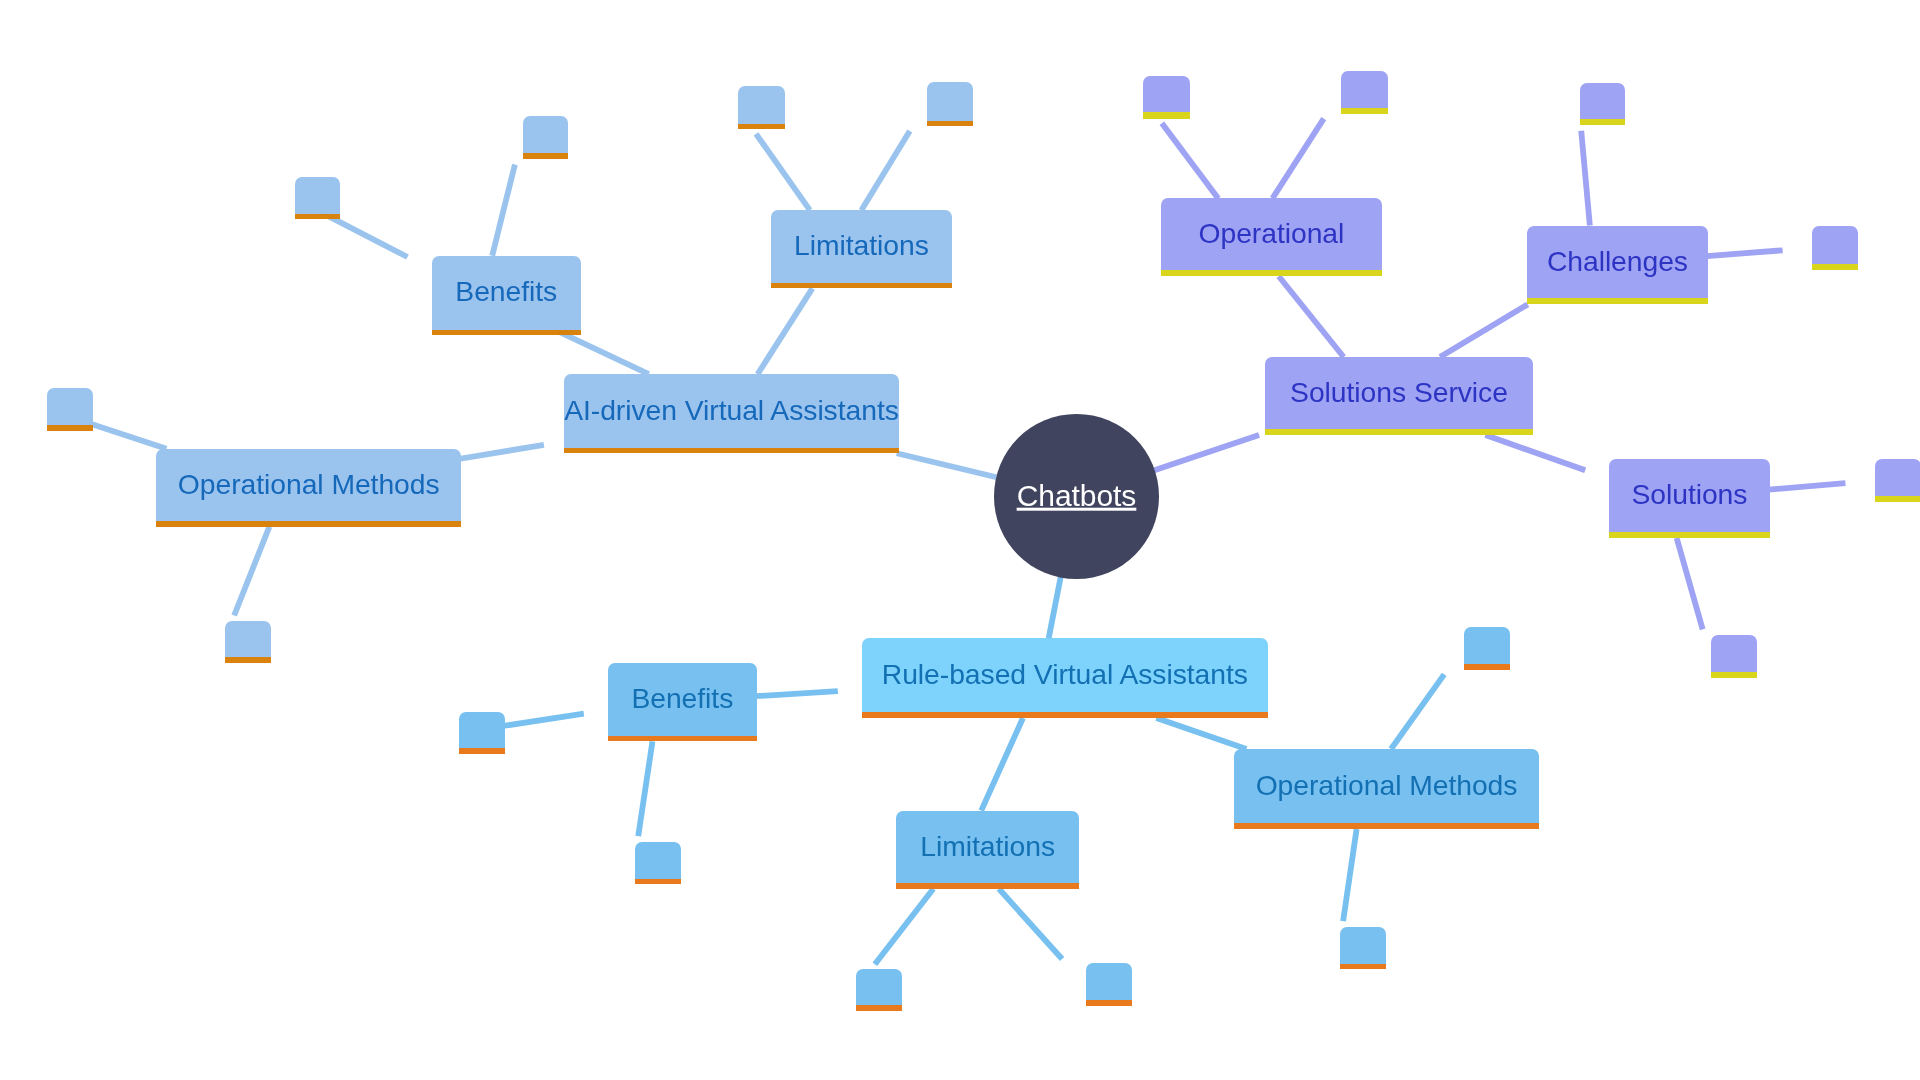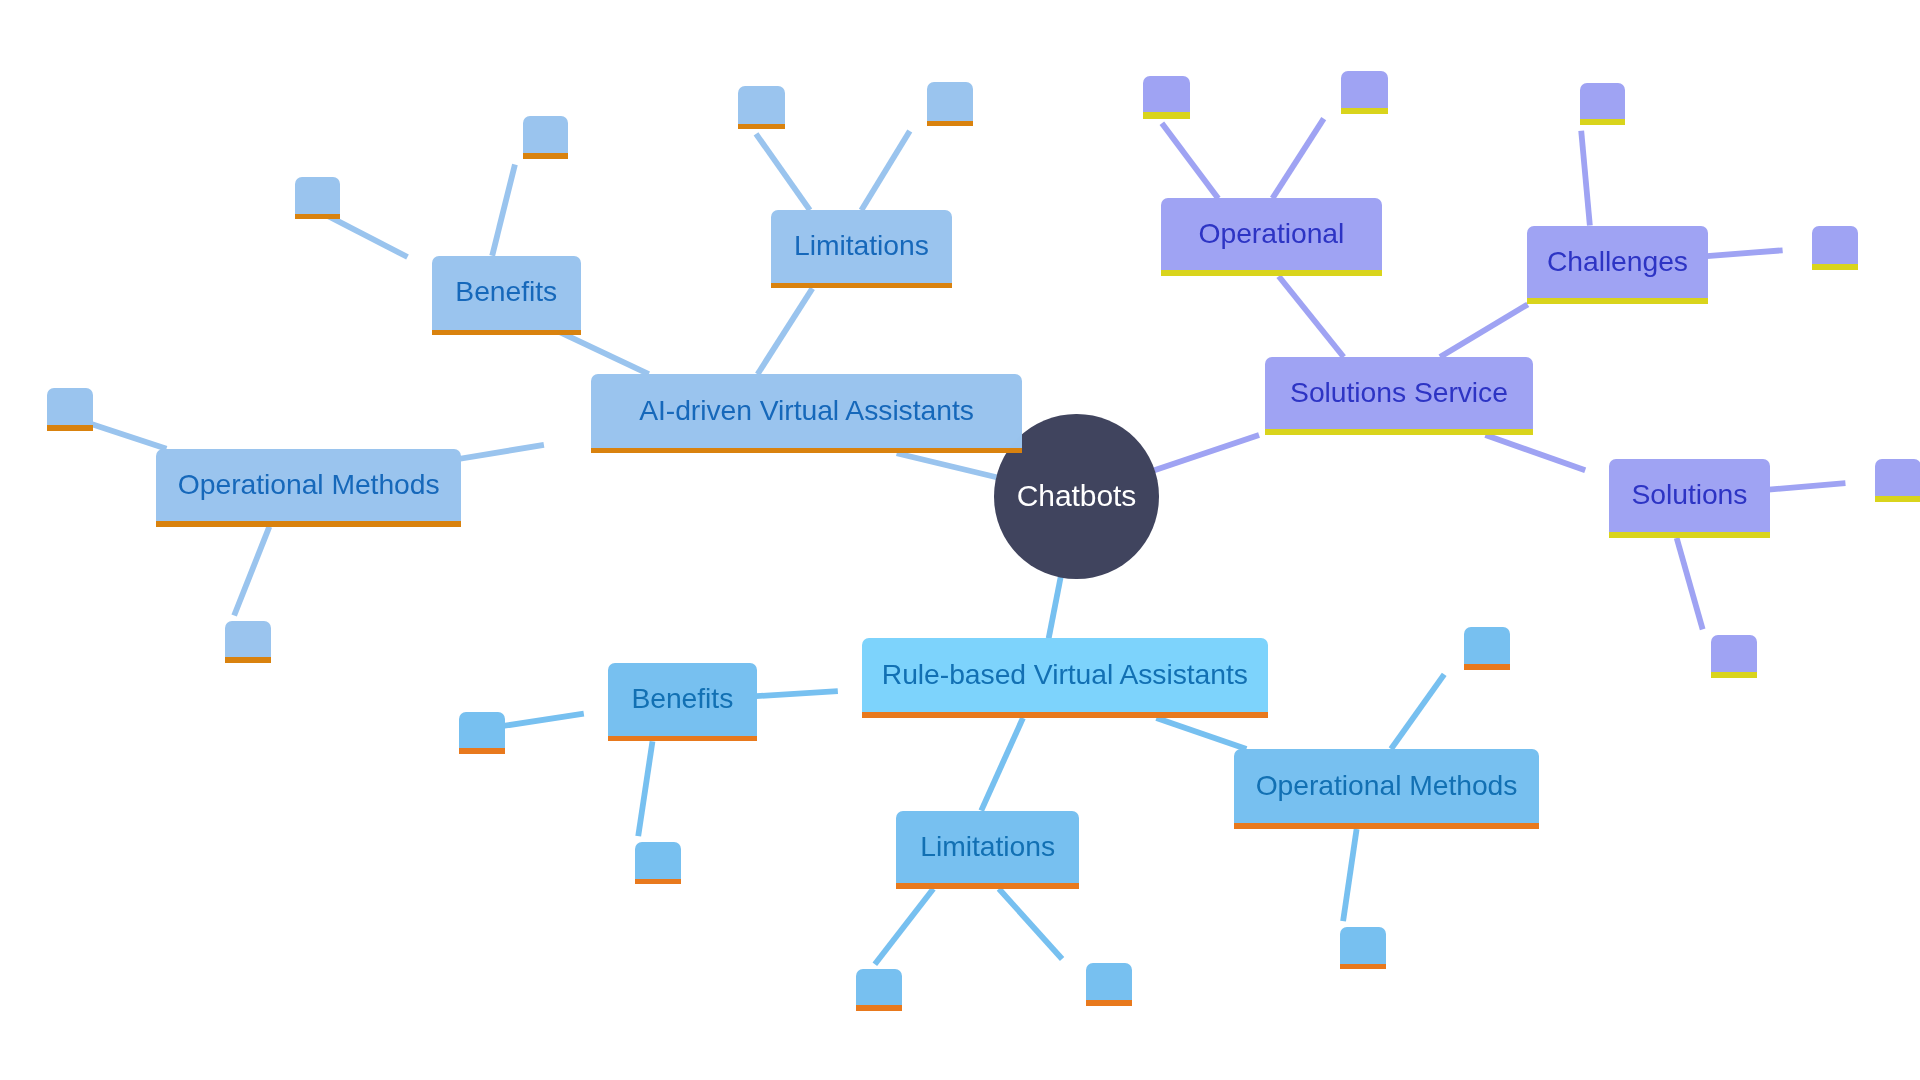--- a/index.html
+++ b/index.html
@@ -14,21 +14,21 @@
         opacity:0.999;will-change:opacity;margin-left:24px;}
   .node .accent{position:absolute;left:0;right:0;bottom:0;}
   .node .lbl{position:relative;white-space:nowrap;line-height:1;
              -webkit-font-smoothing:antialiased;
              letter-spacing:-0.05px;transform:translateY(-3.6px);
              opacity:0.999;}
   .root{position:absolute;border-radius:50%;display:flex;align-items:center;
         justify-content:center;opacity:0.999;will-change:opacity;}
   .root .lbl{white-space:nowrap;line-height:1;letter-spacing:-0.05px;
              -webkit-font-smoothing:antialiased;
-             transform:translateY(-0.3px);opacity:0.999;}
+             transform:translateY(-0.3px);opacity:0.999;text-decoration:underline;}
 </style>
 </head>
 <body>
 
 <div id="stage">
 
   <svg id="edges" viewBox="0 0 1920 1080" width="1920" height="1080">
       <line x1="996.5746142055397" y1="477.1965444357877" x2="896.7002418379685" y2="453.2" stroke="#9ac4ee" stroke-width="5.8" stroke-linecap="butt"></line>
       <line x1="1060.6822746603643" y1="577.0637438077347" x2="1048.6545654565457" y2="638.4" stroke="#77c0f0" stroke-width="5.8" stroke-linecap="butt"></line>
       <line x1="1154.4110082438176" y1="470.1947563561833" x2="1259.0488047808765" y2="435" stroke="#9fa3f3" stroke-width="5.8" stroke-linecap="butt"></line>
@@ -58,21 +58,21 @@
       <line x1="1589.855957182749" y1="225.6" x2="1581.206211935914" y2="130.77643220901817" stroke="#9fa3f3" stroke-width="5.8" stroke-linecap="butt"></line>
       <line x1="1684.4" y1="257.91868396876436" x2="1782.6171988069684" y2="250.27154791098707" stroke="#9fa3f3" stroke-width="5.8" stroke-linecap="butt"></line>
       <line x1="1745.7" y1="491.6543634619995" x2="1845.4212298672726" y2="483.02349221239865" stroke="#9fa3f3" stroke-width="5.8" stroke-linecap="butt"></line>
       <line x1="1676.6572220462465" y1="538" x2="1702.660674418936" y2="629.417482339177" stroke="#9fa3f3" stroke-width="5.8" stroke-linecap="butt"></line>
     </svg>
 
   <div class="root" id="root-node" style="left: 994.3px; top: 414.2px; width: 164.4px; height: 164.4px; background: rgb(64, 68, 94);">
     <span class="lbl" id="root-label" style="font-size: 30px; color: rgb(255, 255, 255);">Chatbots</span>
   </div>
 
-<div class="node" style="left: 567px; top: 374.2px; width: 431px; height: 79px; background: rgb(154, 196, 238); text-align: center;">
+<div class="node" style="left: 540px; top: 374.2px; width: 335px; height: 79px; background: rgb(154, 196, 238); text-align: center;">
       <div class="accent" style="height: 5.6px; background: rgb(217, 130, 14);"></div>
       <span class="lbl" style="font-size: 28.3px; color: rgb(22, 104, 186);">AI-driven Virtual Assistants</span>
     </div>
     <div class="node" style="left: 407.5px; top: 255.8px; width: 149.6px; height: 79.4px; background: rgb(154, 196, 238);">
       <div class="accent" style="height: 5.6px; background: rgb(217, 130, 14);"></div>
       <span class="lbl" style="font-size: 28.3px; color: rgb(22, 104, 186);">Benefits</span>
     </div>
     <div class="node" style="left: 746.6px; top: 210.2px; width: 181.6px; height: 78.2px; background: rgb(154, 196, 238);">
       <div class="accent" style="height: 5.6px; background: rgb(217, 130, 14);"></div>
       <span class="lbl" style="font-size: 28.3px; color: rgb(22, 104, 186);">Limitations</span>

